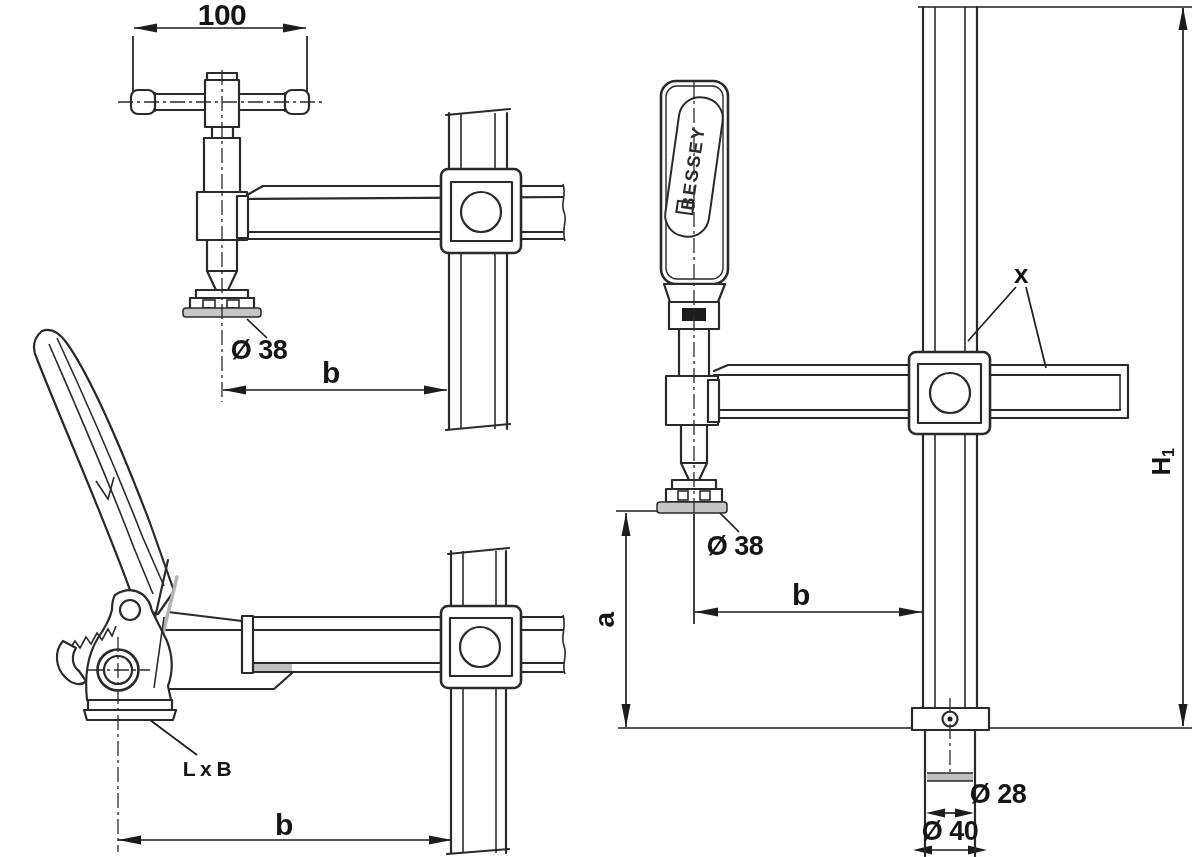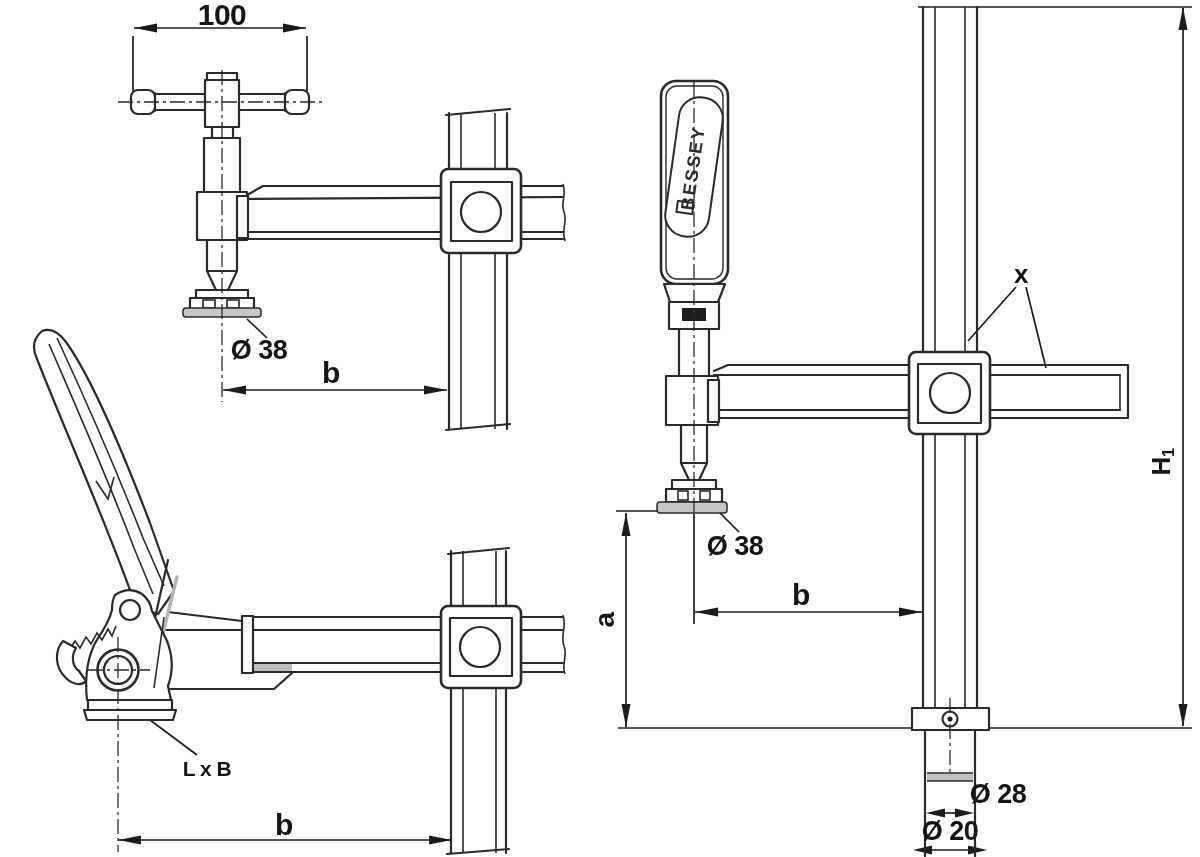--- a/index.html
+++ b/index.html
@@ -293,17 +293,17 @@
 <div class="dim-label" style="left:801px;top:595px;font-size:30px;">b</div>
 
 <div class="dim-label rot90" style="left:605px;top:620px;font-size:28px;">a</div>
 
 <div class="dim-label" style="left:1021px;top:274px;font-size:26px;">x</div>
 
 <div class="dim-label rot90" style="left:1162px;top:462px;font-size:26px;"><span>H</span><span class="sub1">1</span></div>
 
 <div class="dim-label" style="left:950px;top:794px;font-size:27px;margin-left:48px;">Ø 28</div>
 
-<div class="dim-label" style="left:950px;top:831px;font-size:27px;">Ø 20</div>
+<div class="dim-label" style="left:950px;top:831px;font-size:27px;">Ø 40</div>
 
 <div class="brand" style="left:693px;top:168px;">BESSEY</div>
 
 </div>
 
 </body></html>

